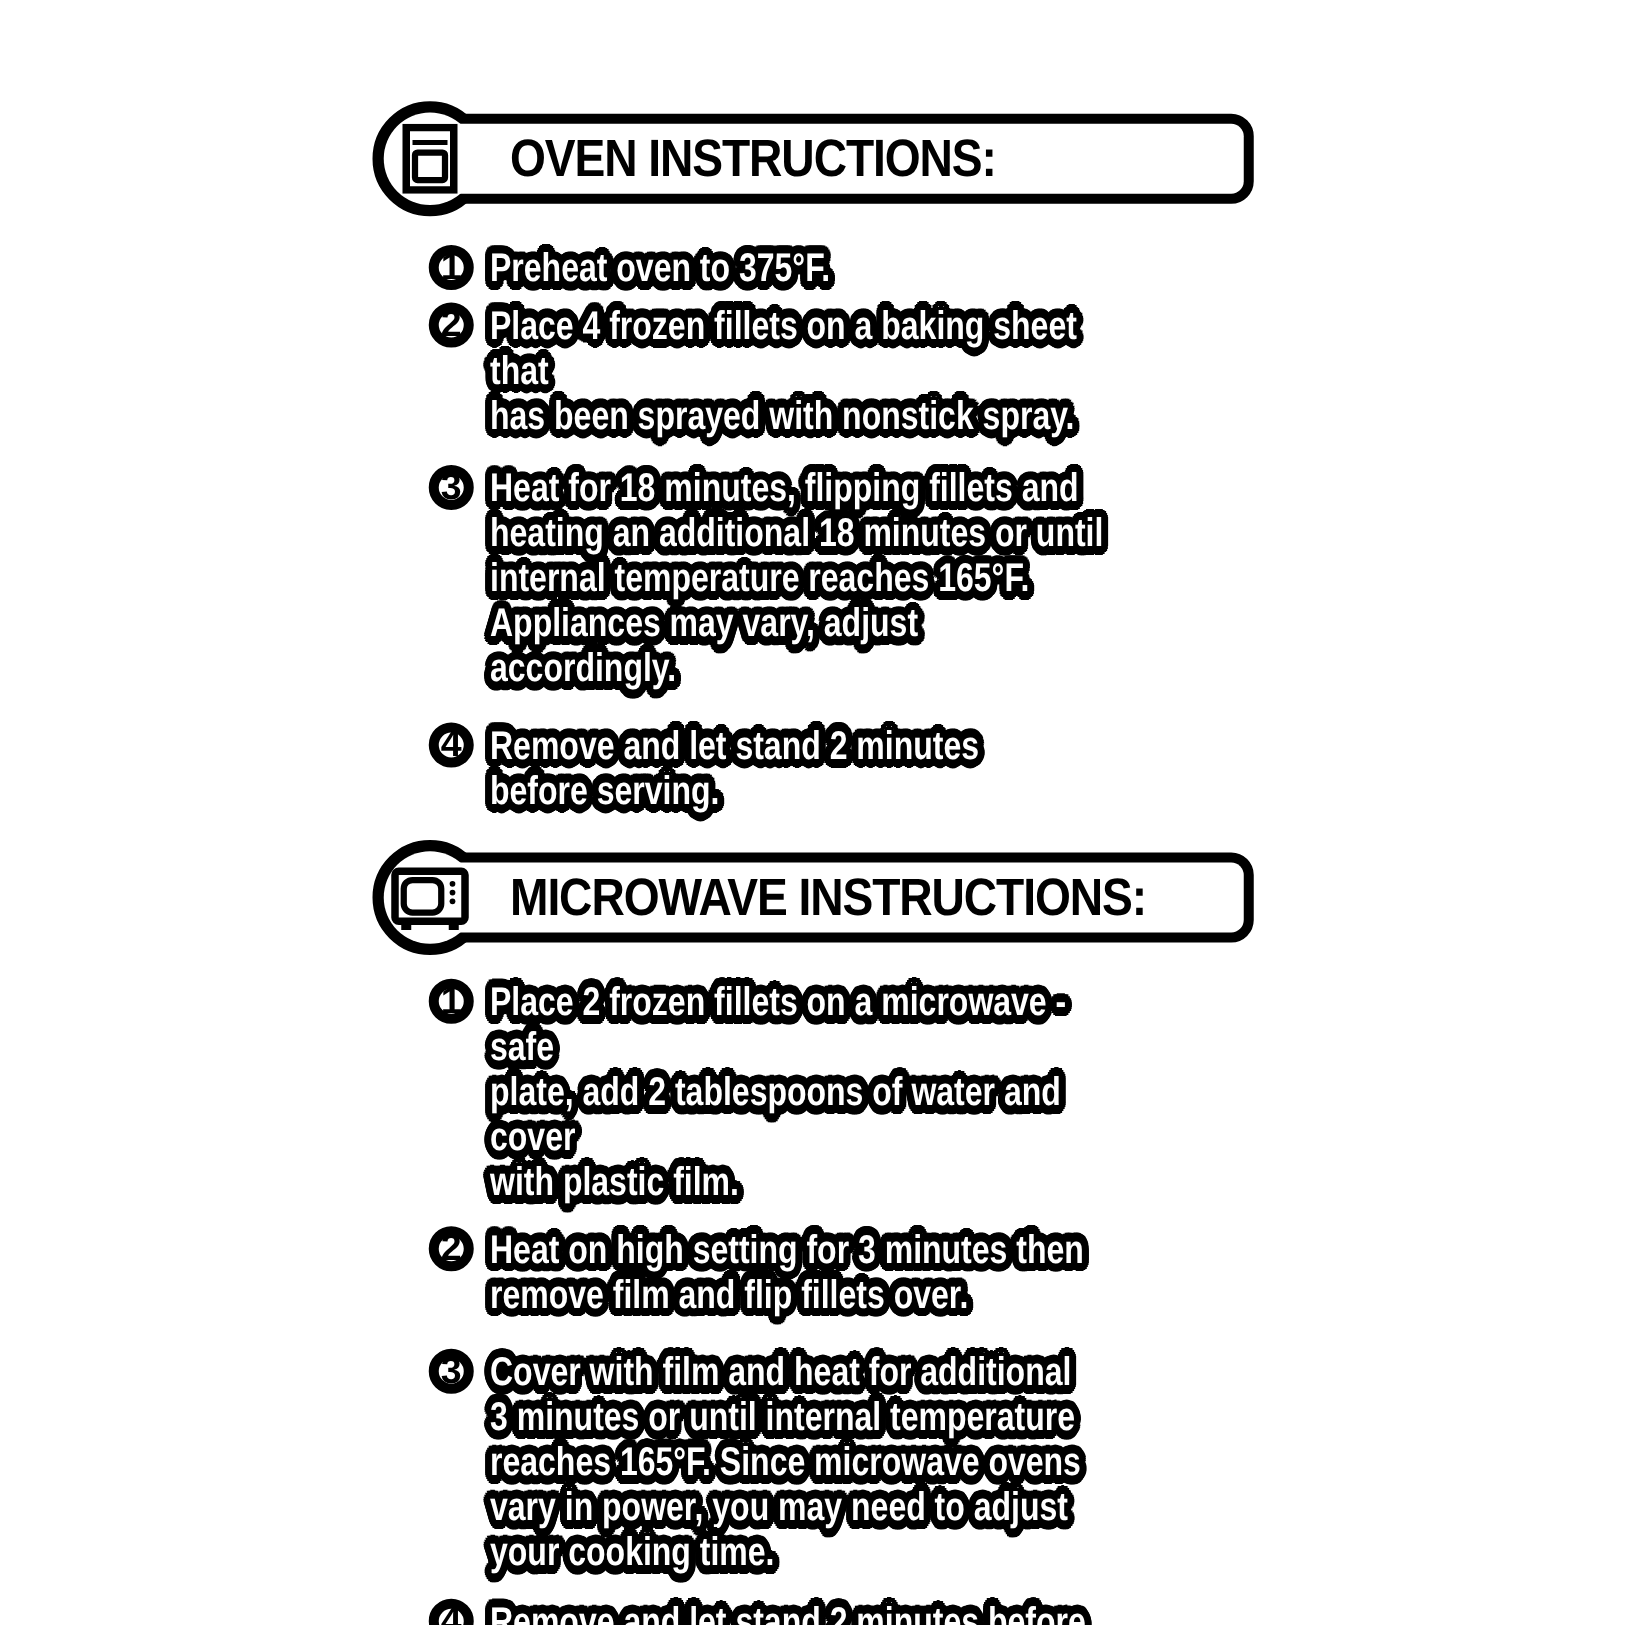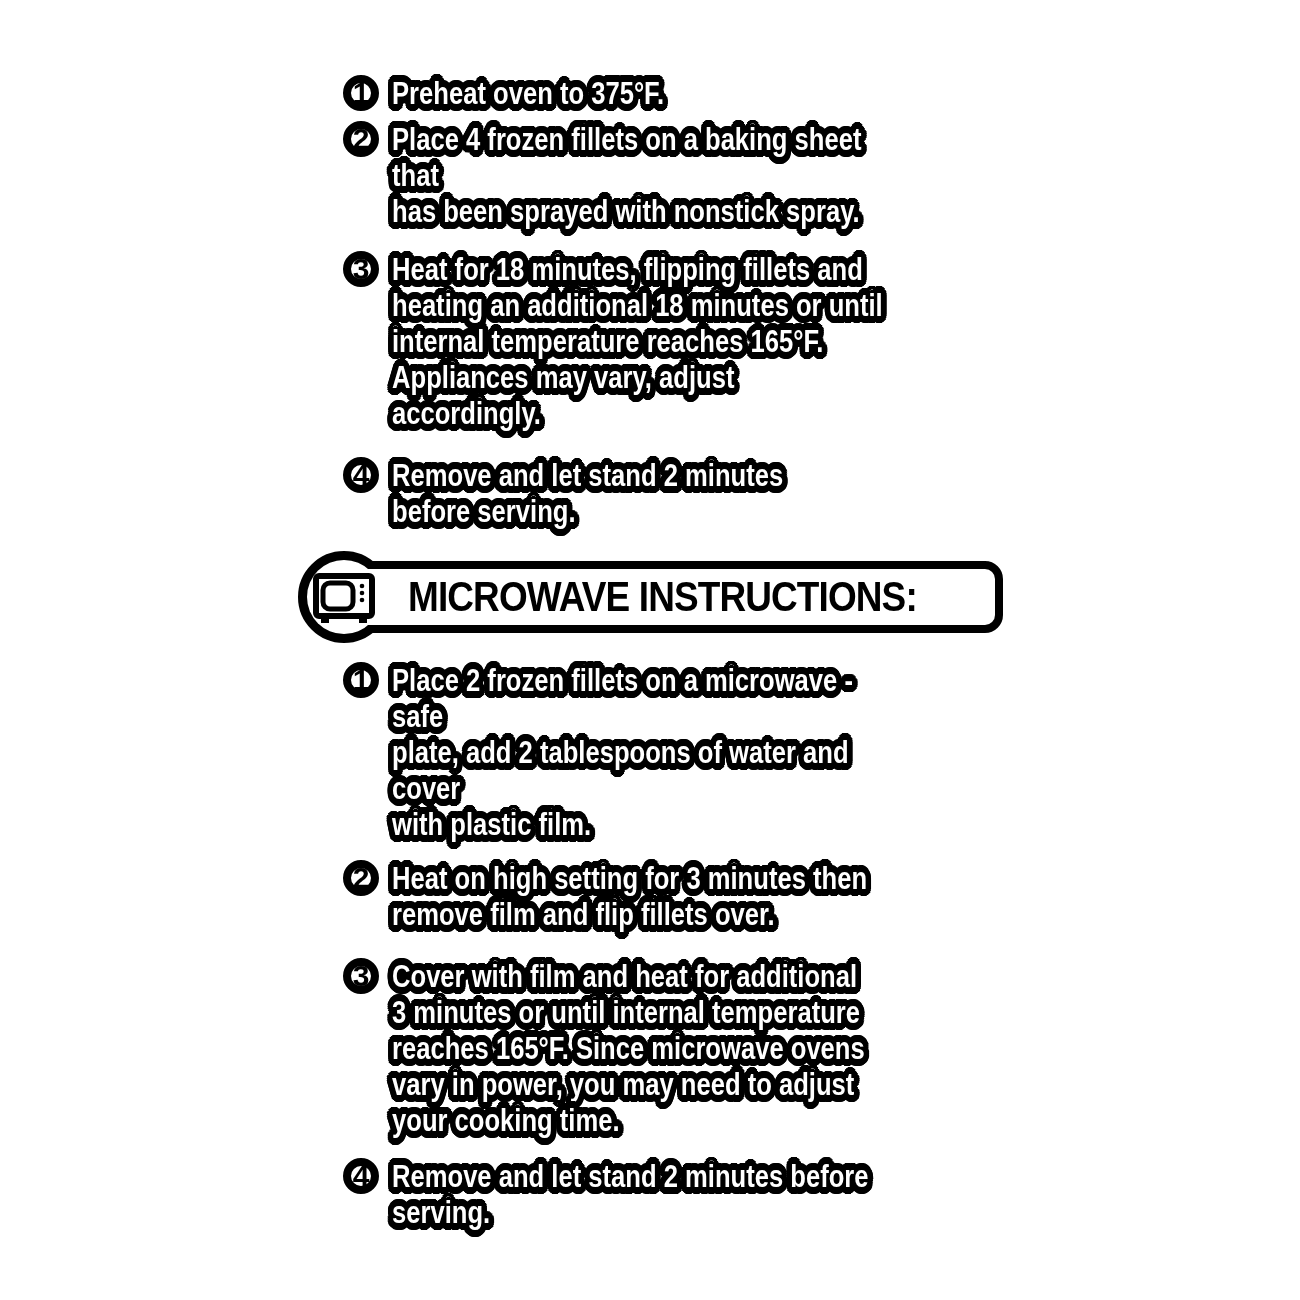--- a/index.html
+++ b/index.html
@@ -83,20 +83,38 @@
   .micro .step:nth-child(1){margin-bottom:18px;}
   .micro .step:nth-child(2){margin-bottom:26px;}
   .micro .step:nth-child(3){margin-bottom:20px;}
 </style>
 </head>
 <body>
 
 <div class="poster">
 
   <section>
+    <div class="hdr first">
+      <svg class="hdr-shape" width="710" height="104" viewBox="0 0 710 104">
+        <g fill="#ffffff" stroke="#000000">
+          <rect x="52" y="24" width="647" height="56" rx="10" stroke-width="16"></rect>
+          <circle cx="48" cy="52" r="37" stroke-width="18"></circle>
+        </g>
+        <g fill="#ffffff" stroke="none">
+          <rect x="52" y="24" width="647" height="56" rx="10"></rect>
+          <circle cx="48" cy="52" r="37"></circle>
+        </g>
+      </svg>
+      <svg class="hdr-icon oven" width="46" height="56" viewBox="0 0 46 56">
+        <rect x="4" y="3" width="38" height="50" fill="#ffffff" stroke="#000000" stroke-width="6"></rect>
+        <line x1="9" y1="15" x2="37" y2="15" stroke="#000000" stroke-width="4"></line>
+        <rect x="11" y="23" width="24" height="22" rx="2" fill="#ffffff" stroke="#000000" stroke-width="5"></rect>
+      </svg>
+      <h2 class="hdr-title">OVEN INSTRUCTIONS:</h2>
+    </div>
 
     <ol class="steps oven">
       <li class="step">
         <span class="badge">1</span>
         <span class="step-text">Preheat oven to 375°F.</span>
       </li>
       <li class="step">
         <span class="badge">2</span>
         <span class="step-text">Place 4 frozen fillets on a baking sheet that
 has been sprayed with nonstick spray.</span>

